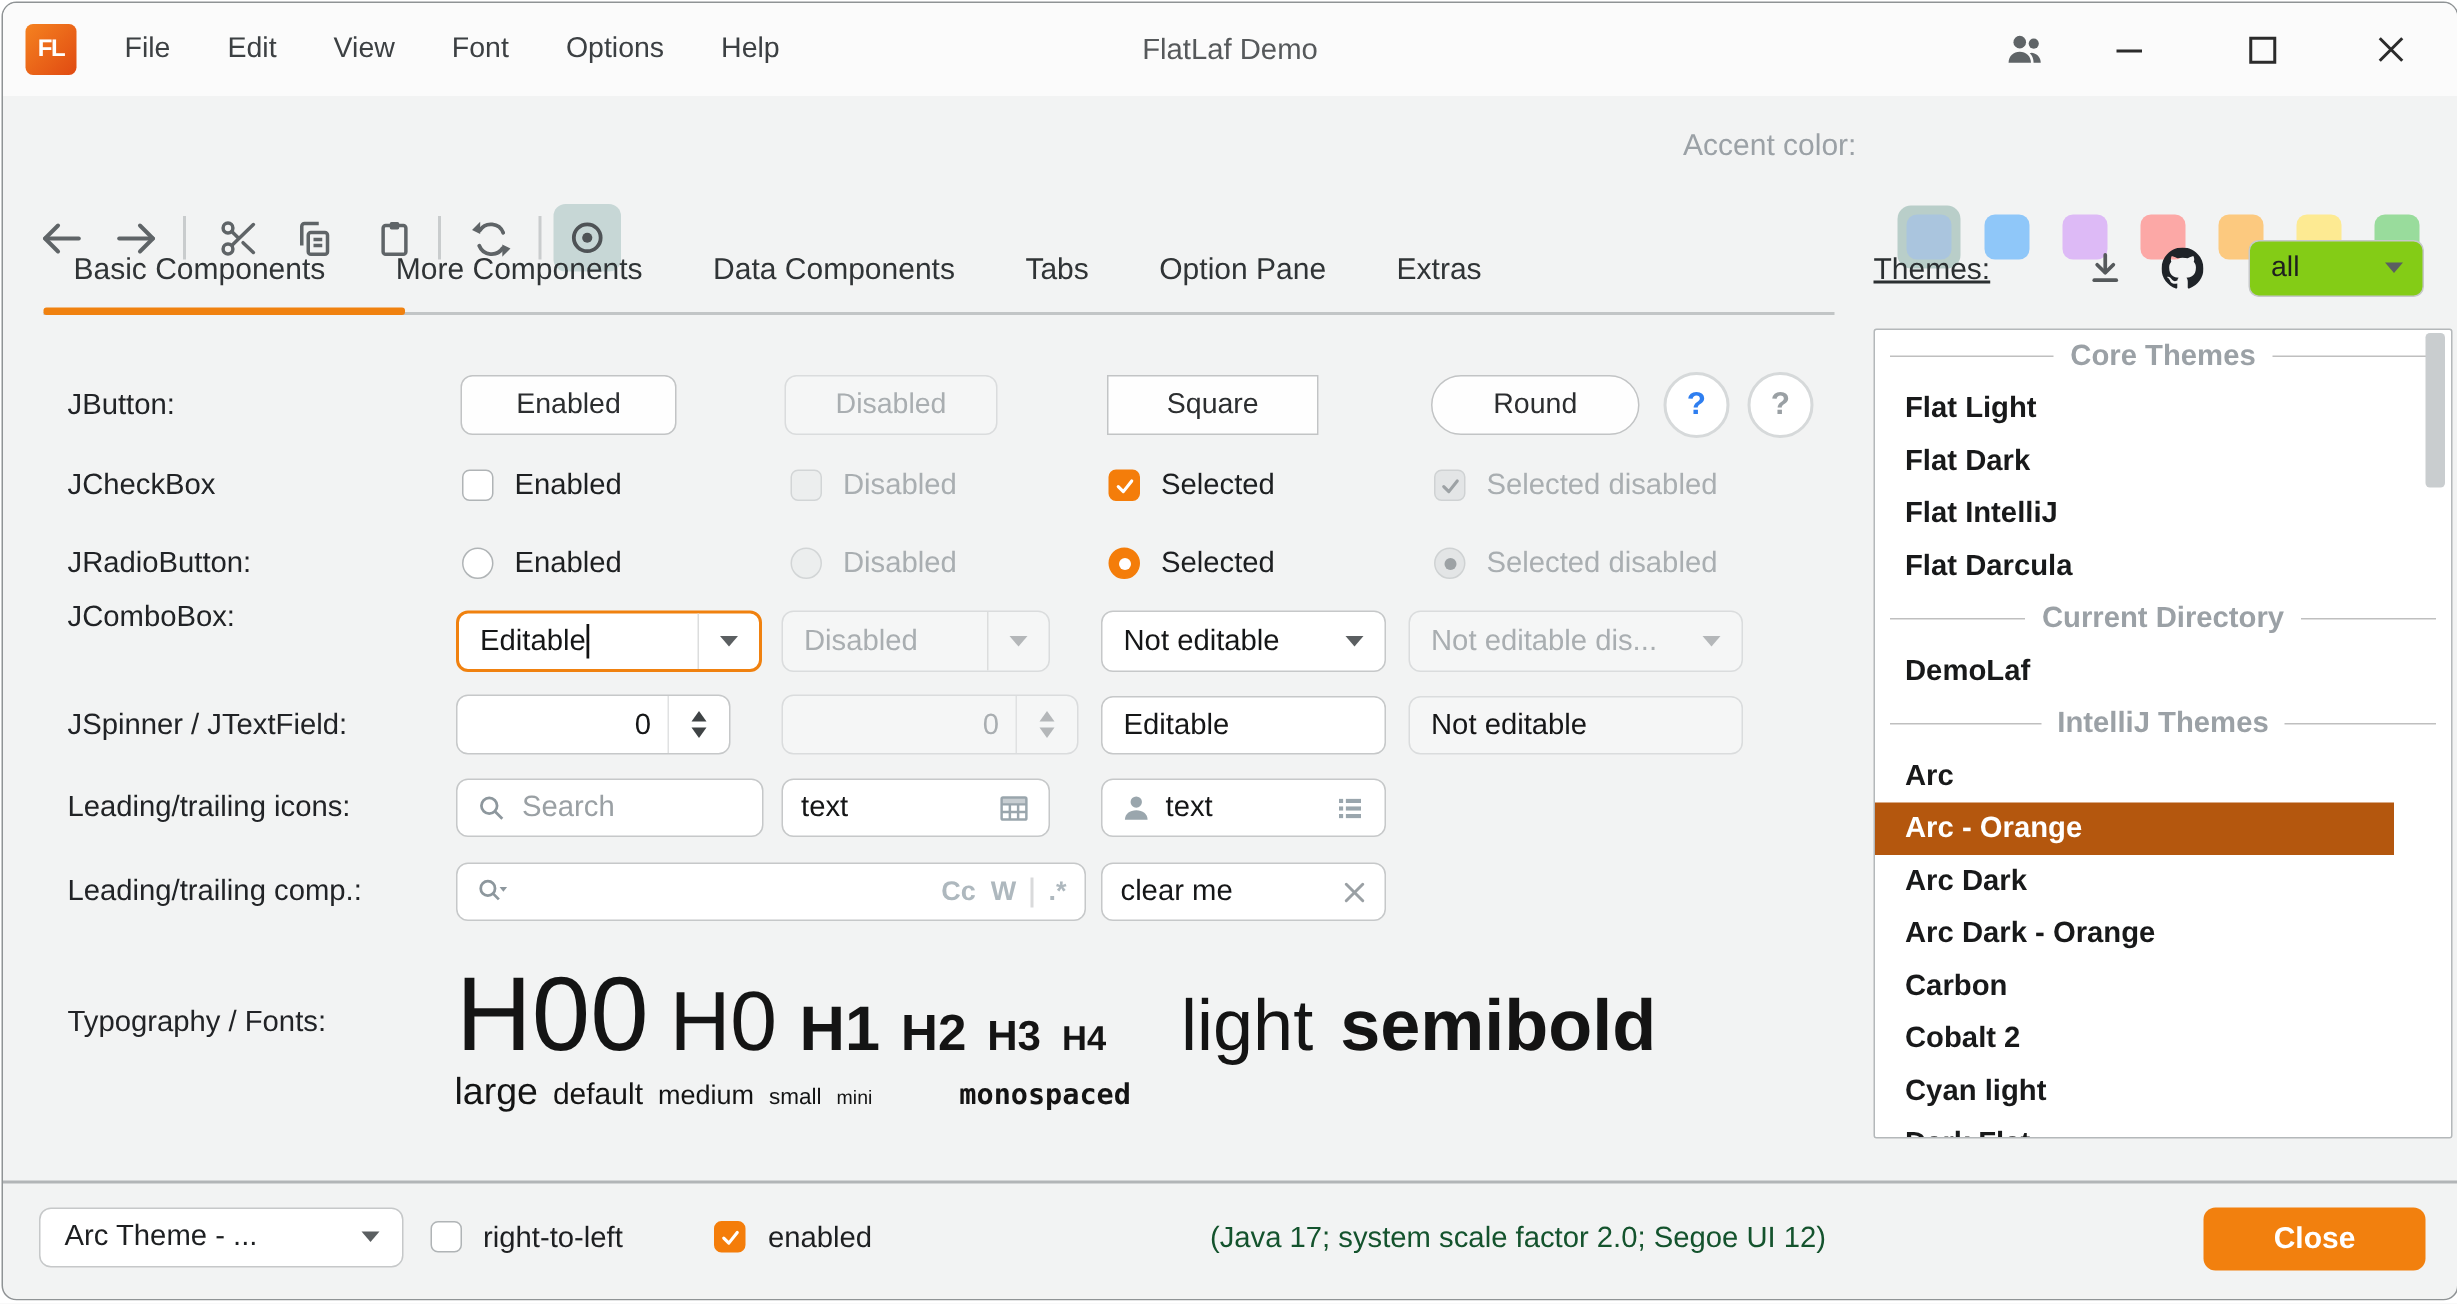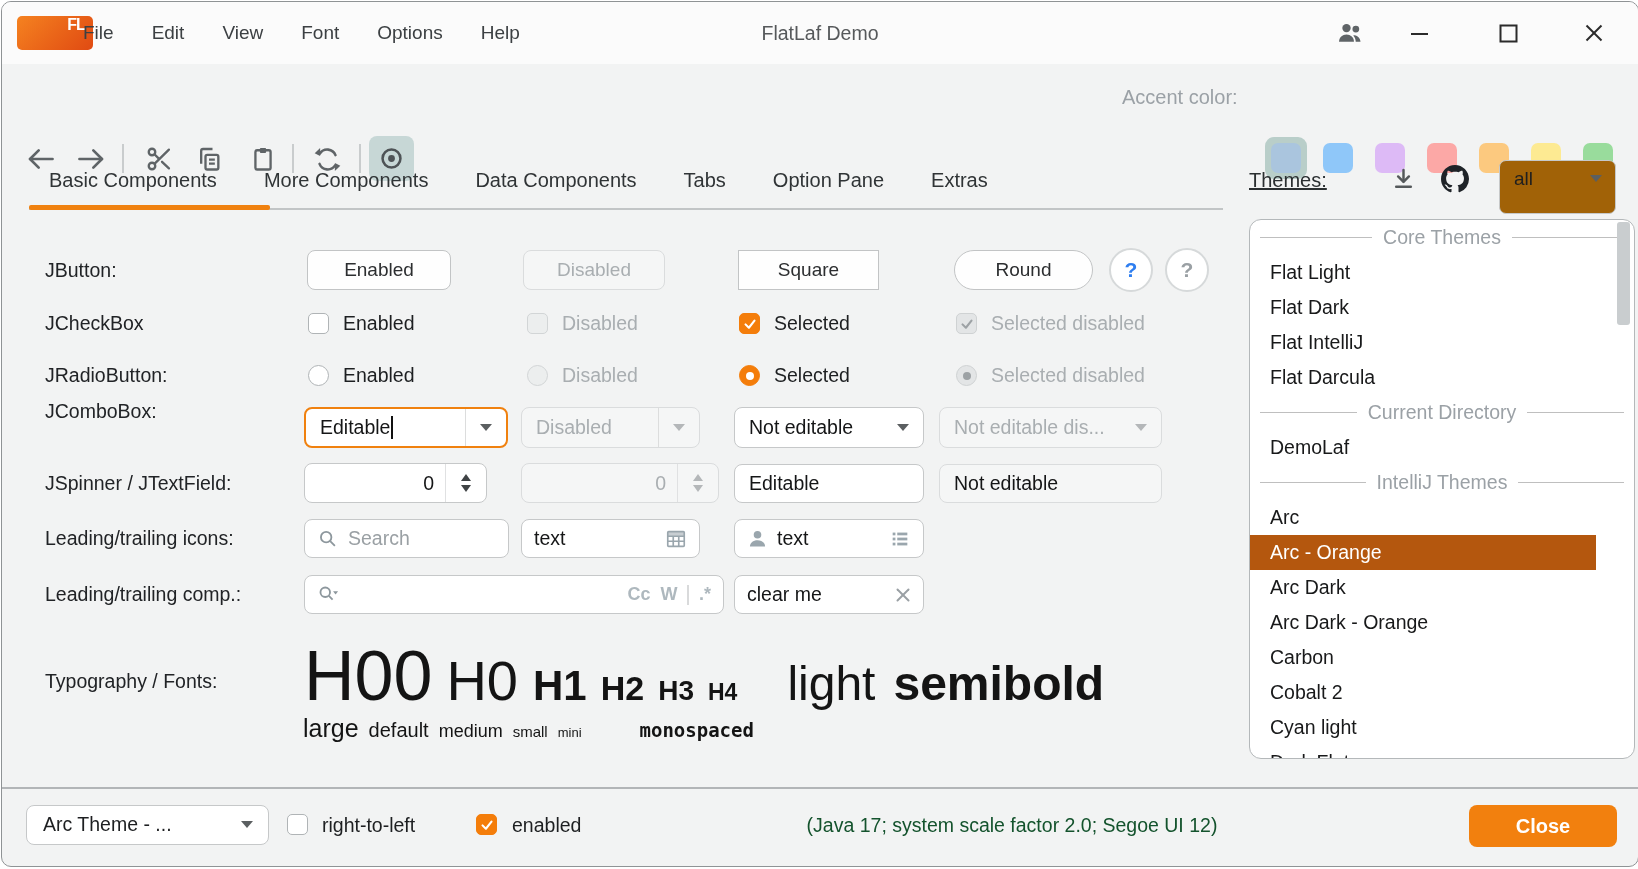--- a/index.html
+++ b/index.html
@@ -6,45 +6,45 @@
   .win{
     position:relative;width:1636px;height:864px;margin:1px auto 0 1px;
     background:#f2f3f3;border:1px solid #8f9395;border-radius:10px;overflow:hidden;
     font-family:"Liberation Sans","DejaVu Sans",sans-serif;color:#1f1f1f;
   }
   .abs{position:absolute;}
   
   .titlebar{position:absolute;left:0;top:0;width:100%;height:62px;background:#fbfbfb;}
   .logo{position:absolute;left:15px;top:14px;width:34px;height:34px;border-radius:5px;
     background:linear-gradient(135deg,#f58220,#e04a12);color:#fff;font-weight:bold;font-size:16px;
-    display:flex;align-items:flex-start;justify-content:center;letter-spacing:-1px;padding-left:42px;}
+    display:flex;align-items:center;justify-content:center;letter-spacing:-1px;}
   .menus{position:absolute;left:62px;top:0;height:62px;display:flex;align-items:center;}
   .menu-item{padding:0 19px;font-size:19px;color:#3c4043;cursor:default;}
   .wtitle{position:absolute;left:0;top:0;width:100%;height:62px;line-height:62px;text-align:center;
     color:#56595b;font-size:19.5px;pointer-events:none;}
   .winbtn{position:absolute;top:0;height:62px;display:flex;align-items:center;justify-content:center;}
   
   .toolbar{position:absolute;left:0;top:62px;width:100%;height:66px;background:#f2f3f3;}
   .tbtn{position:absolute;top:78px;width:34px;height:34px;display:flex;align-items:center;justify-content:center;border-radius:7px;}
   .tsep{position:absolute;top:80px;width:1.5px;height:29px;background:#c9cccd;}
   .eyebg{position:absolute;left:367px;top:72px;width:45px;height:45px;background:#c7d7d6;border-radius:8px;}
   .accent-label{position:absolute;left:1120px;top:0;height:66px;line-height:66px;font-size:20px;color:#9ba1a6;}
   .swatch{position:absolute;top:79px;width:30px;height:30px;border-radius:7px;}
   .swatch-sel-ring{position:absolute;left:1263px;top:73px;width:42px;height:42px;border-radius:9px;background:#b9cec9;}
   
   .tabs{position:absolute;left:47px;top:150px;height:56px;display:flex;align-items:center;gap:47px;}
   .tab{font-size:20px;color:#303436;cursor:default;white-space:nowrap;}
   .tab-underline{position:absolute;left:27px;top:203px;width:241px;height:5px;background:#f0810f;border-radius:2px;z-index:2;}
   .tab-baseline{position:absolute;left:27px;top:206px;width:1194px;height:2px;background:#c2c5c6;}
   
   .themes-label{position:absolute;left:1247px;top:150px;height:56px;line-height:56px;font-size:20px;color:#2b2f31;text-decoration:underline;}
-  .all-combo{position:absolute;left:1497px;top:158px;width:117px;height:54px;background:#a16207;border:1.5px solid #c6c8c9;border-radius:7px;box-sizing:border-box;}
+  .all-combo{position:absolute;left:1497px;top:158px;width:117px;height:38px;background:#84cc16;border:1.5px solid #c6c8c9;border-radius:7px;box-sizing:border-box;}
   .all-combo .val{position:absolute;left:14px;top:0;height:35px;line-height:35px;font-size:19px;color:#1f1f1f;}
   .themes-list{position:absolute;left:1247px;top:217px;width:386px;height:540px;background:#fff;
-    border:1.5px solid #b4b8ba;border-radius:12px;box-sizing:border-box;overflow:hidden;}
+    border:1.5px solid #b4b8ba;border-radius:2px;box-sizing:border-box;overflow:hidden;font-weight:bold;}
   .titem{height:35px;line-height:35px;padding-left:20px;font-size:19.5px;color:#18191a;white-space:nowrap;}
   .tsep-row{height:35px;display:flex;align-items:center;color:#9ba1a6;font-size:19.5px;padding:0 10px;}
   .tsep-row::before,.tsep-row::after{content:"";flex:1;height:1.5px;background:#bfbfbf;}
   .tsep-row::before{margin-right:11px;}
   .tsep-row::after{margin-left:11px;}
   .titem.sel{background:#b4570e;color:#fff;margin-right:38px;}
   .list-thumb{position:absolute;right:4px;top:2px;width:13px;height:103px;background:#c9cdcf;border-radius:3px;}
   
   .lbl{position:absolute;left:43px;font-size:19.5px;color:#212326;white-space:nowrap;}
   .btn{position:absolute;height:40px;box-sizing:border-box;background:#fefefe;border:1.5px solid #c2c4c5;

